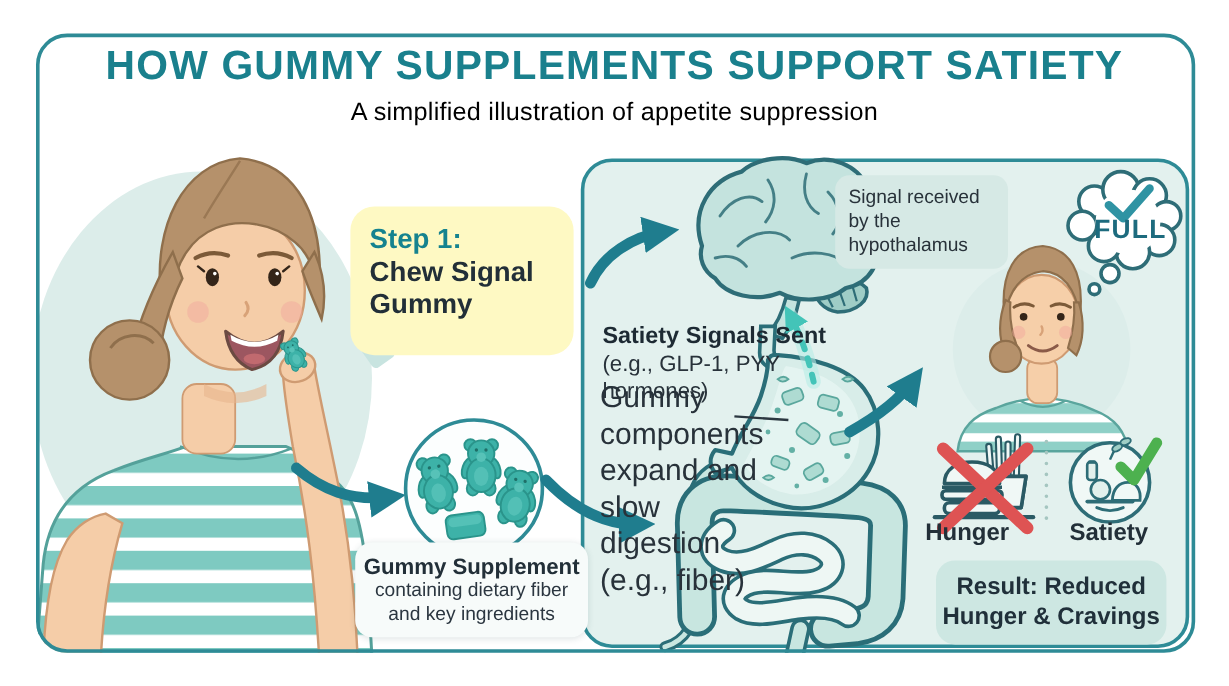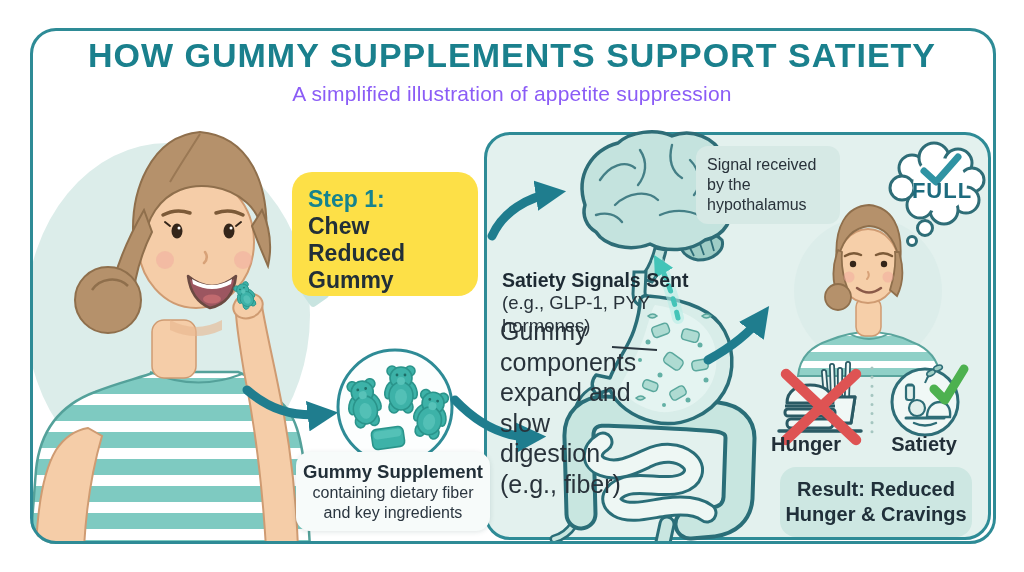--- a/index.html
+++ b/index.html
@@ -18,25 +18,25 @@
     left:484px;top:132px;width:507px;height:408px;background:#e3f1ee;
     border:3px solid #2e8b96;border-radius:26px;z-index:1;box-sizing:border-box;
   }
   #illustration{left:0;top:0;z-index:2;pointer-events:none;}
   .txt{z-index:3;}
   #title{
     left:40px;top:36px;width:944px;text-align:center;font-size:34px;font-weight:bold;
     color:#1a808d;letter-spacing:1px;
   }
   #subtitle{
-    left:40px;top:82px;width:944px;text-align:center;font-size:21px;color:#8b5cf6;
+    left:40px;top:82px;width:944px;text-align:center;font-size:21px;color:#000000;
     letter-spacing:.2px;
   }
   #step-bubble{
-    left:292px;top:172px;width:186px;height:124px;background:#fde047;border-radius:20px;
+    left:292px;top:172px;width:186px;height:124px;background:#fef9c3;border-radius:20px;
     padding:14px 16px;box-sizing:border-box;
   }
   #step-bubble-tail{
     left:304px;top:282px;width:22px;height:22px;background:#c8e4e0;border-radius:4px;
     transform:rotate(55deg);z-index:2;
   }
   .step-label{color:#15838f;font-size:23px;font-weight:bold;line-height:1.18;}
   .step-text{color:#222f38;font-size:23px;font-weight:bold;line-height:1.18;white-space:pre-line;}
   #gummy-caption{
     left:296px;top:452px;width:190px;background:#f7fbfa;border-radius:14px;
@@ -325,21 +325,21 @@
   </svg>
 
   <div id="frame" class="abs"></div>
 
   <div id="title" class="abs txt">HOW GUMMY SUPPLEMENTS SUPPORT SATIETY</div>
   <div id="subtitle" class="abs txt">A simplified illustration of appetite suppression</div>
 
   <div id="step-bubble-tail" class="abs"></div>
   <div id="step-bubble" class="abs txt">
     <div class="step-label">Step 1:</div>
-    <div class="step-text">Chew Reduced
+    <div class="step-text">Chew Signal
 Gummy</div>
   </div>
 
   <div id="gummy-caption" class="abs txt">
     <div class="caption-title">Gummy Supplement</div>
     <div class="caption-body">containing dietary fiber
 and key ingredients</div>
   </div>
 
   <div id="signal-label" class="abs txt">Signal received

